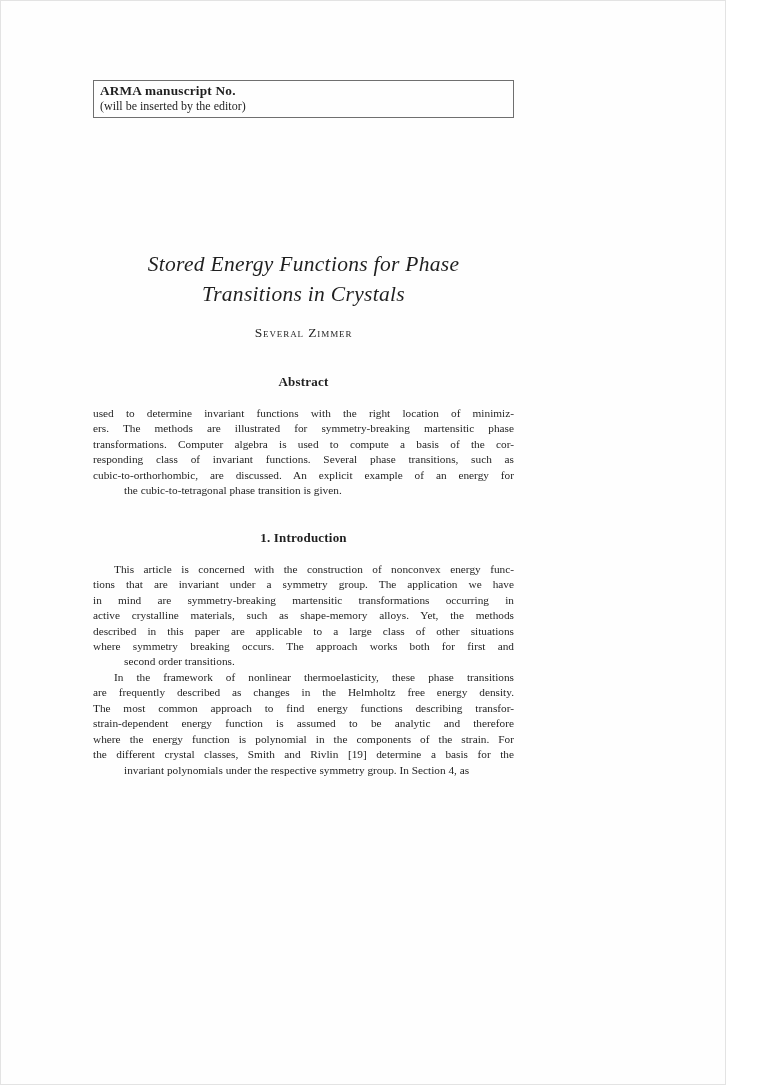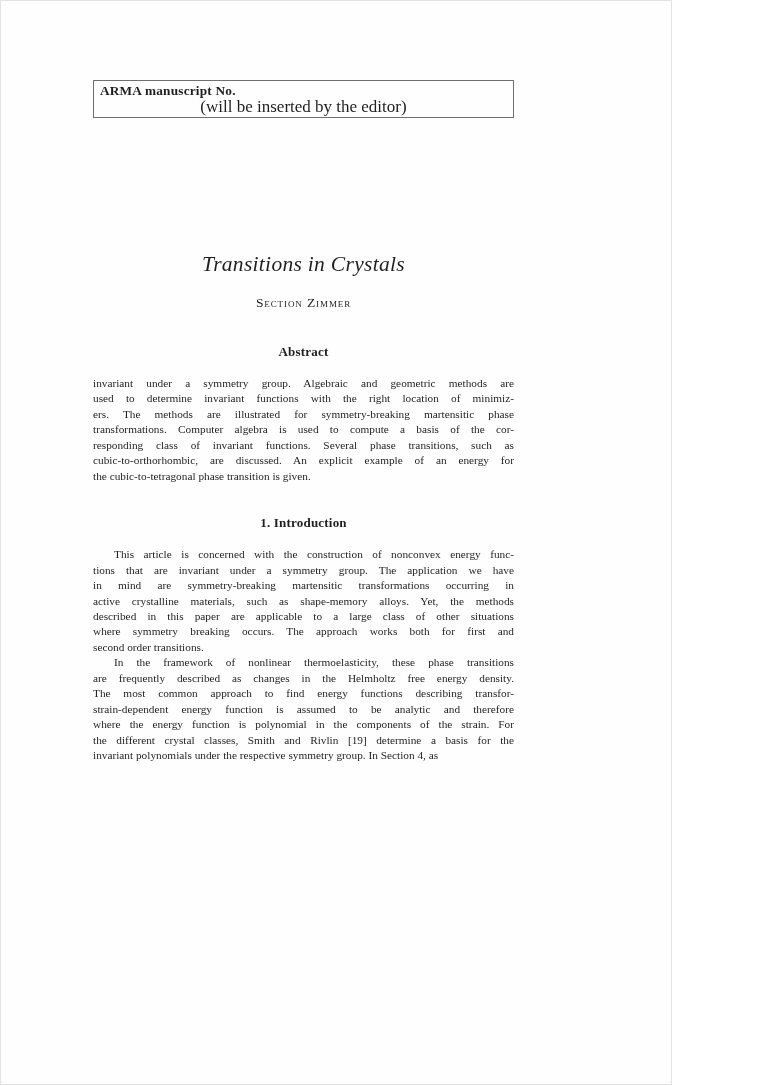--- a/index.html
+++ b/index.html
@@ -1,19 +1,19 @@
 <!DOCTYPE html>
 <html><head>
 <meta charset="utf-8">
 <style>
   * { margin: 0; padding: 0; box-sizing: border-box; }
   html, body { background: #ffffff; }
   .page {
     position: relative;
-    width: 672px;
+    width: 726px;
     height: 1085px;
     background: #fefefe;
     border: 1px solid #e3e3e3;
     font-family: "Liberation Serif", "DejaVu Serif", serif;
     color: #1f1f1f;
     overflow: hidden;
   }
   .content {
     width: 421px;
     margin-left: 92px;
@@ -24,23 +24,22 @@
     padding: 2px 6px 3px 6px;
     width: 421px;
   }
   .arma-box .box-line1 {
     font-weight: bold;
     font-size: 13.3px;
     line-height: 16px;
     letter-spacing: 0.2px;
   }
   .arma-box .box-line2 {
-    font-size: 17px;
+    font-size: 12px;
     line-height: 15px;
-    text-align: center;
   }
   .paper-title {
     margin-top: 131px;
     text-align: center;
     font-style: italic;
     font-size: 21.5px;
     line-height: 30px;
     letter-spacing: 0.3px;
   }
   .author {
@@ -65,43 +64,43 @@
     line-height: 15.45px;
   }
   .para.chained { margin-top: 0; }
   .line {
     text-align: justify;
     text-align-last: justify;
     white-space: nowrap;
     overflow: hidden;
   }
   .line.first { text-indent: 21px; }
-  .line.last { text-align-last: left; }
+  .line.last { text-align-last: left; margin-left: 31px; }
 </style>
 </head>
 <body>
 
 <div class="page">
   <div class="content">
 
     <div class="arma-box">
       <div class="box-line1">ARMA manuscript No.</div>
       <div class="box-line2">(will be inserted by the editor)</div>
     </div>
 
     <div class="paper-title">
+      <div>Stored Energy Functions for Phase</div>
       <div>Transitions in Crystals</div>
     </div>
 
-    <div class="author">Section Zimmer</div>
+    <div class="author">Several Zimmer</div>
 
     <div class="block-heading abstract-heading">Abstract</div>
 
     <div class="para">
-        <div class="line">invariant under a symmetry group. Algebraic and geometric methods are</div>
         <div class="line">used to determine invariant functions with the right location of minimiz-</div>
         <div class="line">ers. The methods are illustrated for symmetry-breaking martensitic phase</div>
         <div class="line">transformations. Computer algebra is used to compute a basis of the cor-</div>
         <div class="line">responding class of invariant functions. Several phase transitions, such as</div>
         <div class="line">cubic-to-orthorhombic, are discussed. An explicit example of an energy for</div>
         <div class="line last">the cubic-to-tetragonal phase transition is given.</div>
       </div>
 
     <div class="block-heading section-heading">1. Introduction</div>
 

